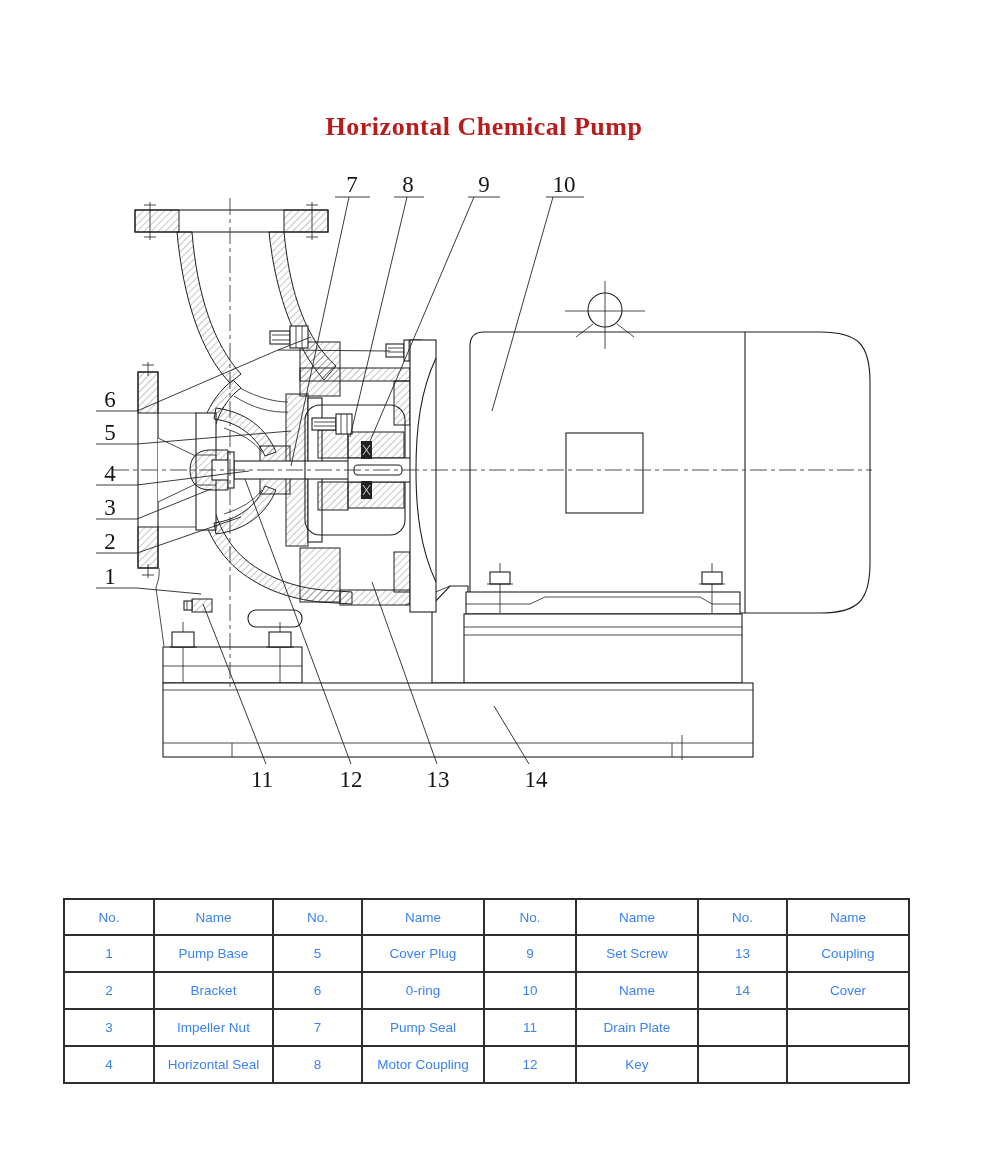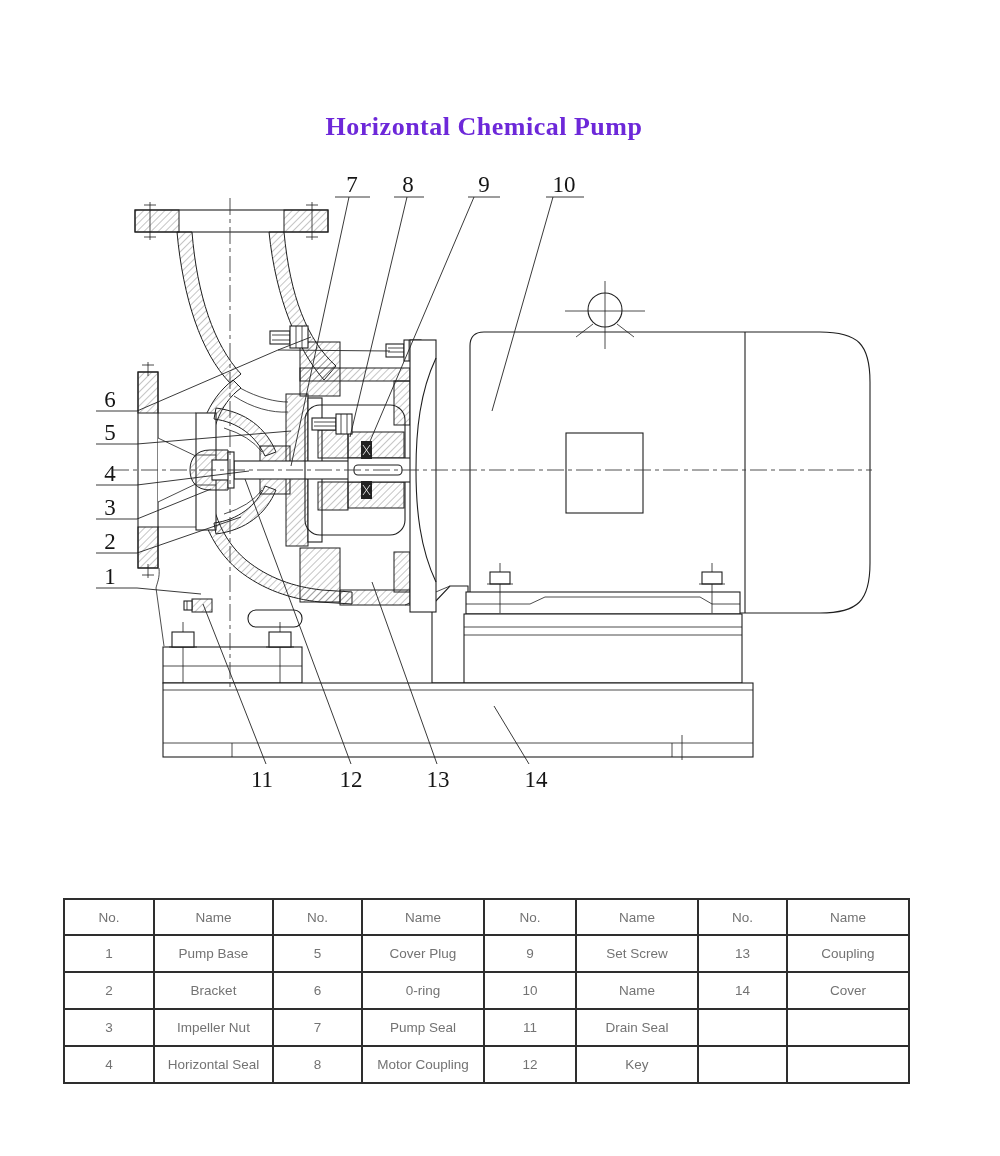--- a/index.html
+++ b/index.html
@@ -3,42 +3,42 @@
 <meta charset="utf-8">
 <style>
   html,body{margin:0;padding:0;}
   body{
     width:1000px;height:1156px;position:relative;background:#ffffff;
     font-family:"Liberation Sans",sans-serif;color:#1f1f1f;overflow:hidden;
   }
   .title{
     position:absolute;top:112px;left:0;width:968px;text-align:center;
     font-family:"Liberation Serif","DejaVu Serif",serif;
-    font-size:26px;font-weight:600;letter-spacing:.5px;color:#6d28d9;
+    font-size:26px;font-weight:600;letter-spacing:.5px;color:#b91c1c;
   }
   svg text{
     font-family:"Liberation Serif","DejaVu Serif",serif;
     font-size:23px;fill:#151515;
   }
   .drawing{position:absolute;left:0;top:0;}
   
   .ol{fill:none;stroke:#1f1f1f;stroke-width:1.1;}
   .wf{fill:#ffffff;stroke:#1f1f1f;stroke-width:1.1;}
   .hf{fill:url(#hat);stroke:#1f1f1f;stroke-width:1;}
   .thin{fill:none;stroke:#1f1f1f;stroke-width:.8;}
   .ldr{fill:none;stroke:#242424;stroke-width:.9;}
   .cl{fill:none;stroke:#3c3c3c;stroke-width:.9;stroke-dasharray:17 4 4 4;}
   .dark{fill:#222222;stroke:none;}
   
   .parts-table{
     position:absolute;left:63px;top:898px;border-collapse:collapse;table-layout:fixed;
   }
   .parts-table th,.parts-table td{
     border:2px solid #2e2e2e;text-align:center;vertical-align:middle;
-    font-size:13.5px;font-weight:400;color:#737373;padding:0;
+    font-size:13.5px;font-weight:400;color:#3b82f6;padding:0;
   }
   .parts-table tr{height:37px;}
   .parts-table tr.hdr{height:36px;}
 </style>
 </head>
 <body>
 
 <div class="title">Horizontal Chemical Pump</div>
 
 <svg class="drawing" width="1000" height="1156" viewBox="0 0 1000 1156">
@@ -298,21 +298,21 @@
     <td>Name</td>
     <td>14</td>
     <td>Cover</td>
   </tr>
   <tr>
     <td>3</td>
     <td>Impeller Nut</td>
     <td>7</td>
     <td>Pump Seal</td>
     <td>11</td>
-    <td>Drain Seal</td>
+    <td>Drain Plate</td>
     <td></td>
     <td></td>
   </tr>
   <tr>
     <td>4</td>
     <td>Horizontal Seal</td>
     <td>8</td>
     <td>Motor Coupling</td>
     <td>12</td>
     <td>Key</td>

